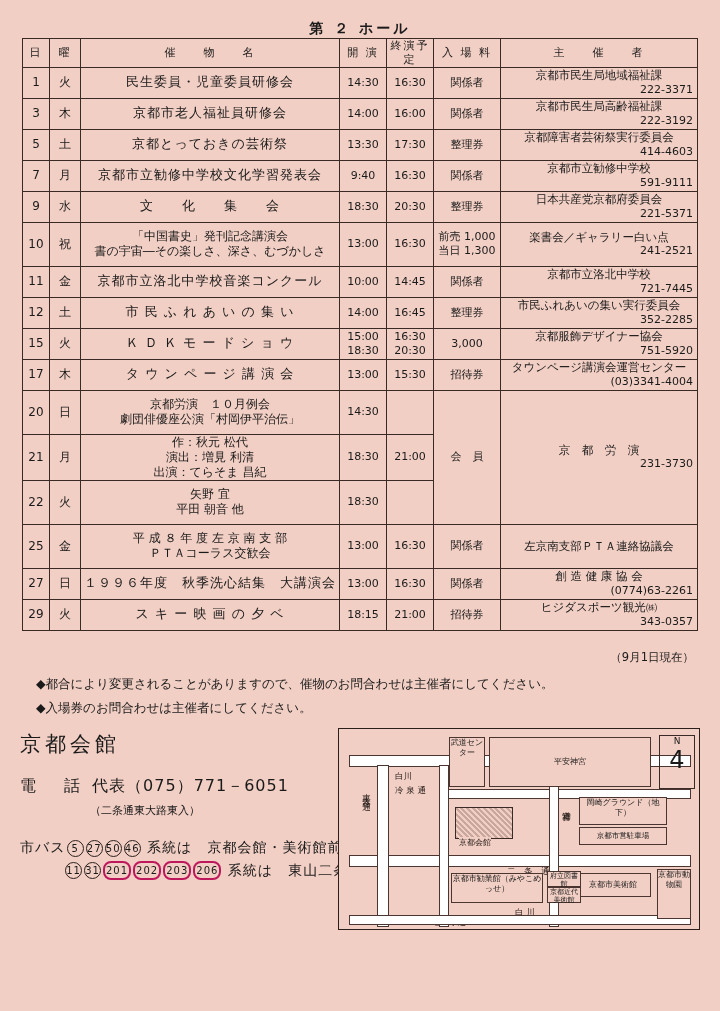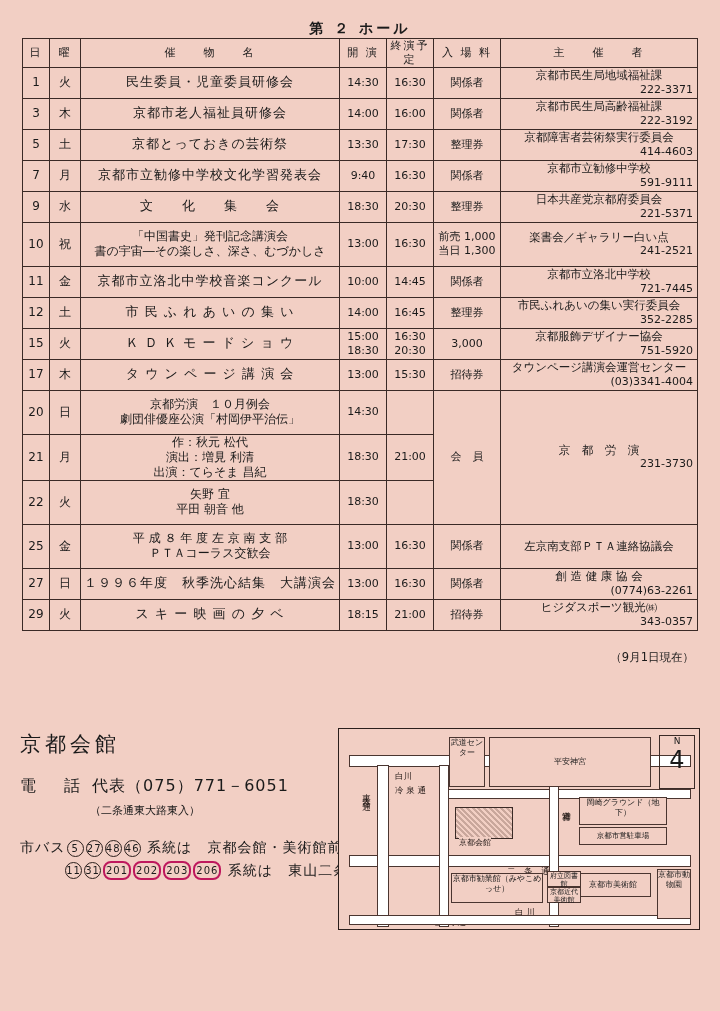--- a/index.html
+++ b/index.html
@@ -431,31 +431,35 @@
           <td class="c-org">
             <span class="orgname">ヒジダスポーツ観光㈱</span>
             <span class="tel">343-0357</span>
           </td>
         </tr>
       </tbody>
   </table>
 
   <div class="asof">（9月1日現在）</div>
 
+  <div class="notes">
+    <div>◆都合により変更されることがありますので、催物のお問合わせは主催者にしてください。</div>
+    <div>◆入場券のお問合わせは主催者にしてください。</div>
+  </div>
 
   <div class="venue-block">
     <div class="venue-name">京都会館</div>
     <div class="venue-row">
       <span class="lbl">電　話</span>
       <span>代表（075）771－6051</span>
     </div>
     <div class="venue-sub">（二条通東大路東入）</div>
 
     <div class="bus-row">
-      <span>市バス</span><span id="bus1"><span class="circ">5</span><span class="circ">27</span><span class="circ">48</span><span class="circ">46</span></span>
+      <span>市バス</span><span id="bus1"><span class="circ">5</span><span class="circ">27</span><span class="circ">50</span><span class="circ">46</span></span>
       <span>系統は　京都会館・美術館前下車</span>
     </div>
     <div class="bus-row2">
       <span id="bus2"><span class="circ">11</span><span class="circ">31</span><span class="circw">201</span><span class="circw">202</span><span class="circw">203</span><span class="circw">206</span></span>
       <span>系統は　東山二条下車</span>
     </div>
   </div>
 
   <div class="map">
 

